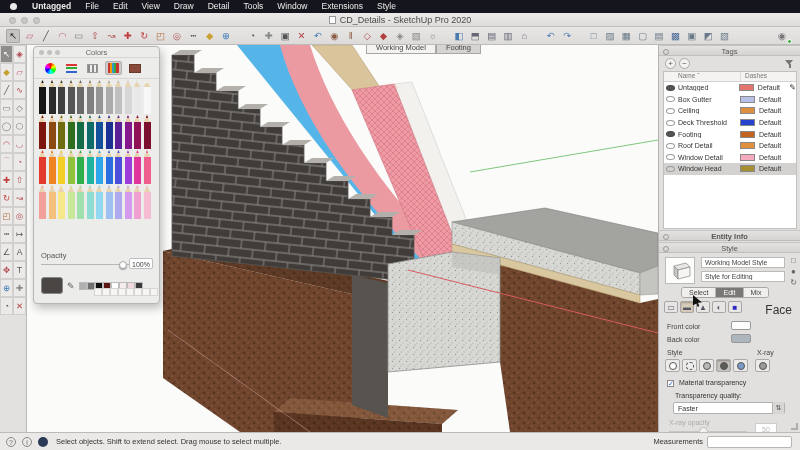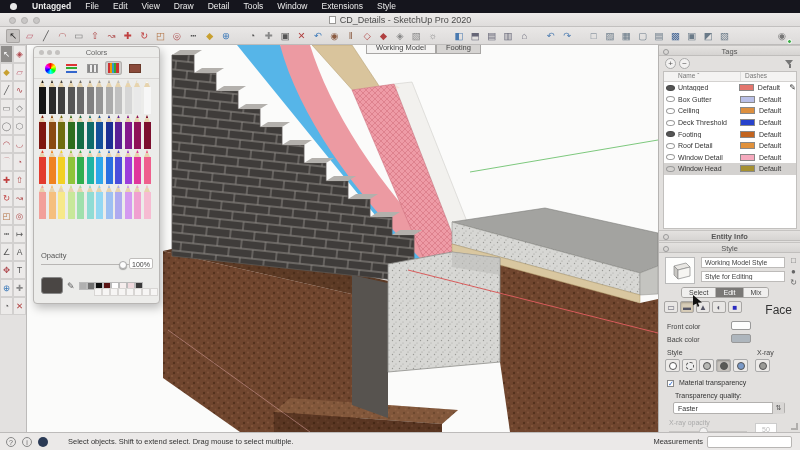--- a/index.html
+++ b/index.html
@@ -129,21 +129,21 @@
   #xo-track { position:absolute; left:10px; top:166px; width:78px; height:1px; background:#c8c6c4; }
   #xo-handle { position:absolute; left:30px; top:-4px; width:9px; height:9px; border-radius:50%; background:#f2f1f0; border:0.5px solid #bbb; }
   #xo-value { position:absolute; left:96px; top:158px; width:22px; height:12px; background:#fff; border:1px solid #ccc; font-size:7px; color:#bbb; text-align:center; line-height:11px; }
   #xo-ticks { position:absolute; left:8px; top:172px; width:82px; display:flex; justify-content:space-between; font-size:6.5px; color:#b8b6b4; }
   #rp-resize { position:absolute; right:2px; bottom:2px; width:7px; height:7px; border-right:2px solid #b0aeac; border-bottom:2px solid #b0aeac; }
 
   
   #statusbar { position:absolute; left:0; top:432px; width:800px; height:18px; background:#ebe9e8; border-top:1px solid #bdbbba; display:flex; align-items:center; font-size:7.5px; color:#333; }
   .st-circle { width:10px; height:10px; border:1px solid #888; border-radius:50%; text-align:center; line-height:9px; font-size:7px; color:#666; margin-left:6px; flex:0 0 auto; }
   .st-globe { width:10px; height:10px; border-radius:50%; background:#2a3a55; margin-left:6px; flex:0 0 auto; }
-  #status-hint { margin-left:20px; }
+  #status-hint { margin-left:8px; }
   #meas-wrap { margin-left:auto; margin-right:8px; display:flex; align-items:center; gap:4px; }
   #meas-input { width:85px; height:12px; background:#fff; border:1px solid #b8b6b4; border-radius:2px; }
 </style>
 </head>
 <body>
 
 <div id="menubar">
   <span class="apple"></span>
 <span class="mitem first">Untagged</span>
     <span class="mitem">File</span>

